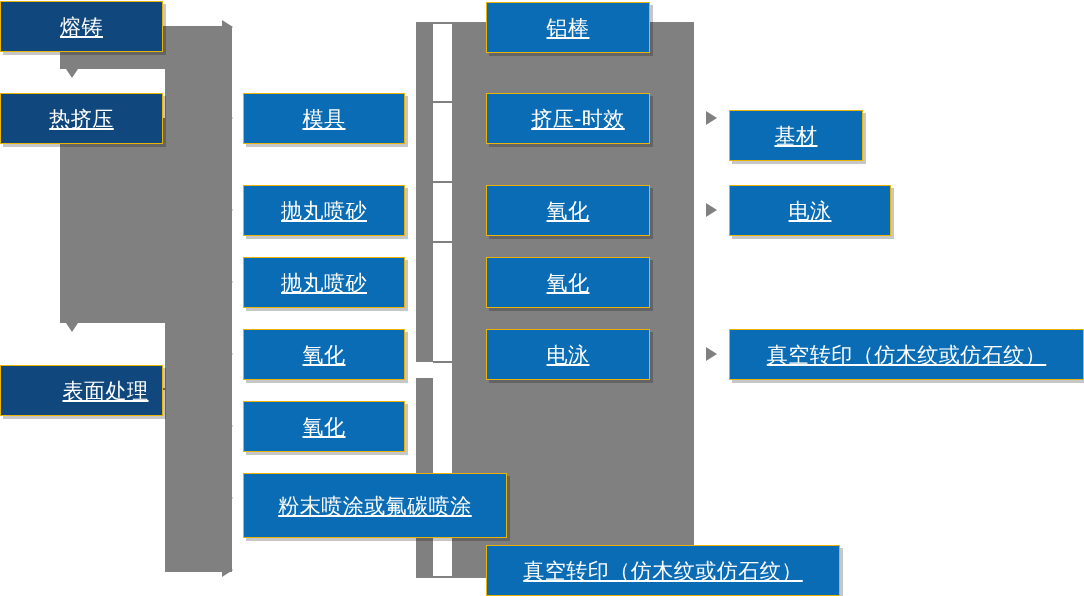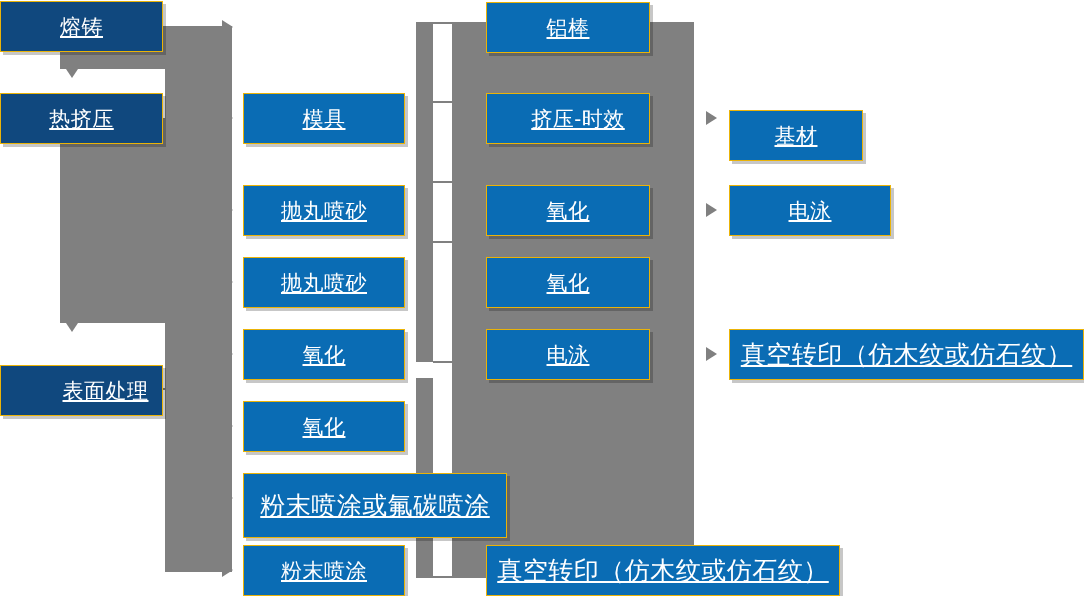--- a/index.html
+++ b/index.html
@@ -57,21 +57,21 @@
     font-size: 21px;
     letter-spacing: .5px;
     border: 1px solid #eab308;
     border-radius: 0;
     box-shadow: 3px 3px 0 rgba(0,0,0,.22);
     white-space: nowrap;
     text-decoration: underline;
   }
   .node.dark  { background: #10487e; }
   .node.blue  { background: #0a6cb4; }
-  .node.wide  { font-size: 25px; }
+  .node.wide  { font-size: 21px; }
 </style>
 </head>
 <body>
 
 <div id="canvas">
 
   <div class="gray" style="left:165px; top:26px; width:67px; height:546px;"></div>
   <div class="gray" style="left:60px; top:26px; width:105px; height:43px;"></div>
   <div class="vtick" style="left:66px; top:69px;"></div>
   <div class="gray" style="left:60px; top:118px; width:105px; height:205px;"></div>
@@ -108,21 +108,20 @@
   <div class="node dark" style="left:0px; top:1px; width:163px; height:51px;">熔铸</div>
   <div class="node dark" style="left:0px; top:93px; width:163px; height:51px;text-align:center;">热挤压</div>
   <div class="node dark" style="left:0px; top:365px; width:163px; height:51px;padding-left:48px;">表面处理</div>
 
   <div class="node blue" style="left:243px; top:93px; width:162px; height:51px;">模具</div>
   <div class="node blue" style="left:243px; top:185px; width:162px; height:51px;">抛丸喷砂</div>
   <div class="node blue" style="left:243px; top:257px; width:162px; height:51px;">抛丸喷砂</div>
   <div class="node blue" style="left:243px; top:329px; width:162px; height:51px;">氧化</div>
   <div class="node blue" style="left:243px; top:401px; width:162px; height:51px;">氧化</div>
   <div class="node blue wide" style="left:243px; top:473px; width:264px; height:65px;">粉末喷涂或氟碳喷涂</div>
-  <div class="node blue" style="left:243px; top:545px; width:162px; height:51px;">粉末喷涂</div>
 
   <div class="node blue" style="left:486px; top:2px; width:164px; height:51px;">铝棒</div>
   <div class="node blue" style="left:486px; top:93px; width:164px; height:51px;padding-left:20px;">挤压-时效</div>
   <div class="node blue" style="left:486px; top:185px; width:164px; height:51px;">氧化</div>
   <div class="node blue" style="left:486px; top:257px; width:164px; height:51px;">氧化</div>
   <div class="node blue" style="left:486px; top:329px; width:164px; height:51px;">电泳</div>
   <div class="node blue wide" style="left:486px; top:545px; width:354px; height:51px;">真空转印（仿木纹或仿石纹）</div>
 
   <div class="node blue" style="left:729px; top:110px; width:134px; height:51px;">基材</div>
   <div class="node blue" style="left:729px; top:185px; width:162px; height:51px;">电泳</div>

